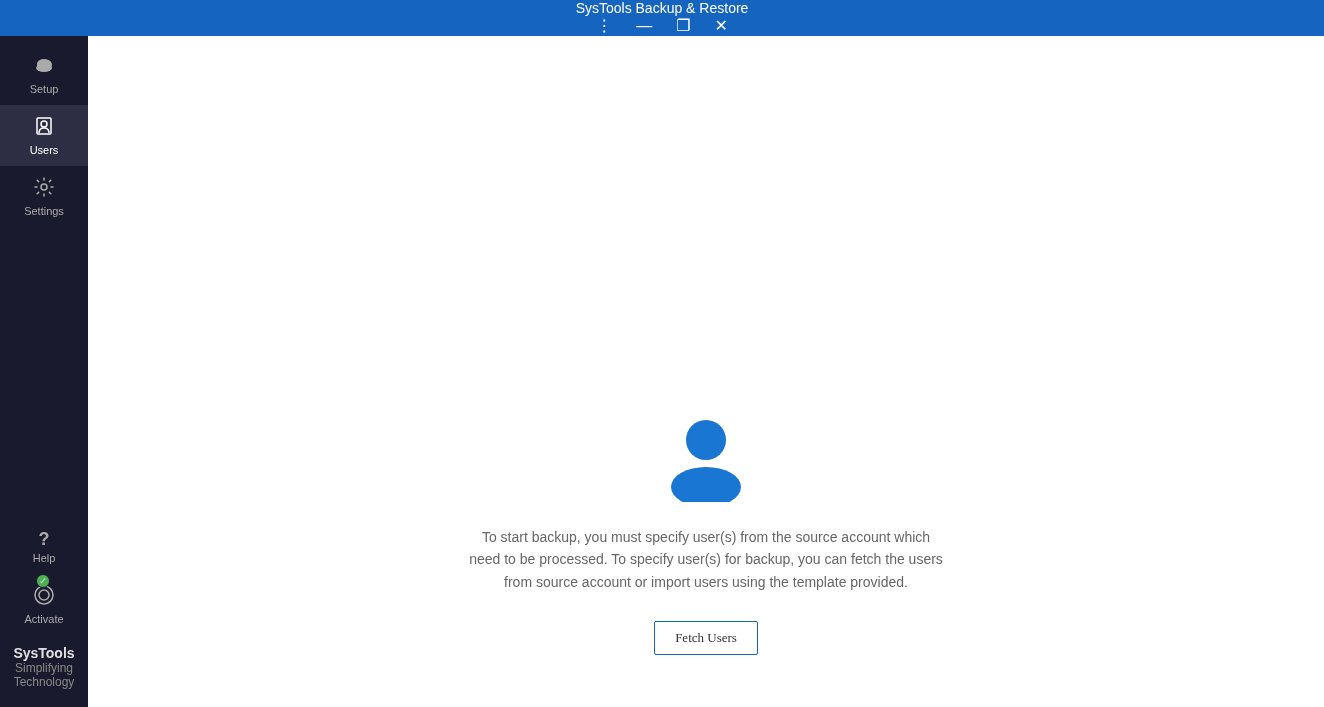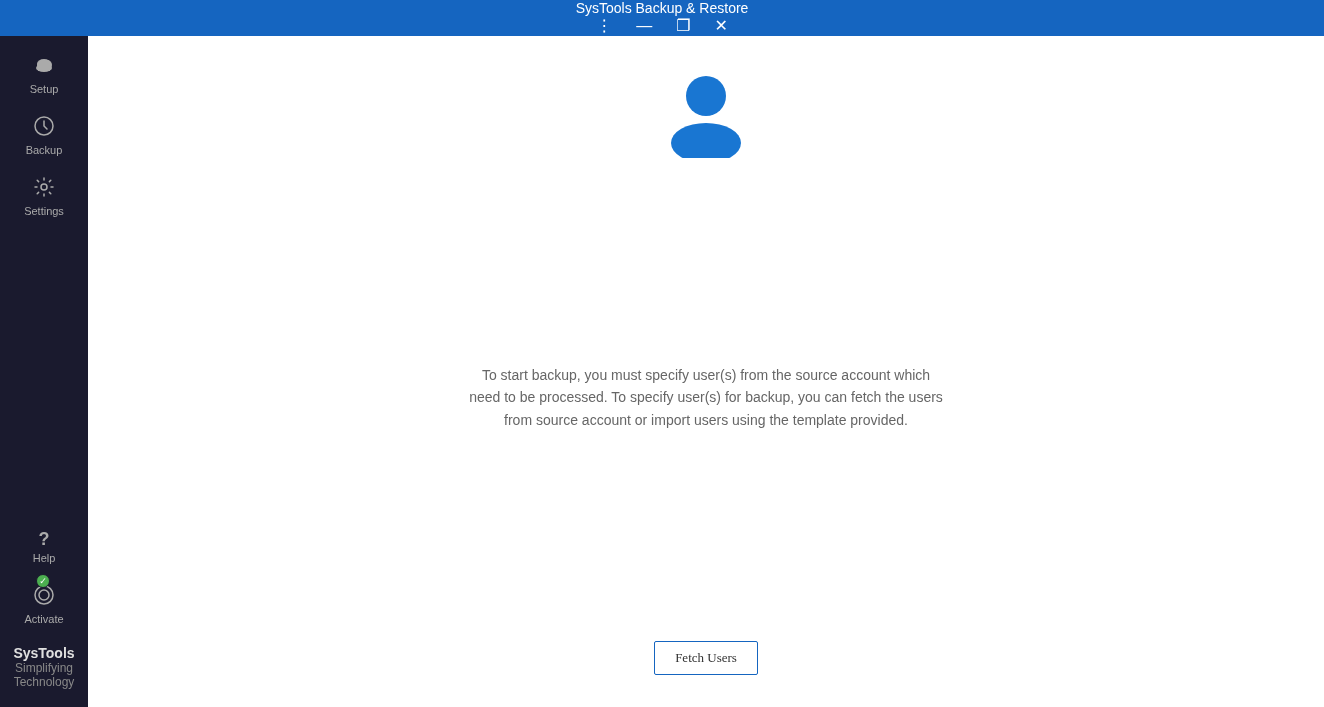--- a/index.html
+++ b/index.html
@@ -106,23 +106,22 @@
       color: #888;
     }
 
     
     .main-content {
       flex: 1;
       background: #ffffff;
       display: flex;
       flex-direction: column;
       align-items: center;
-      justify-content: space-between;
-      padding: 32px;
-      gap: 35px;
+      justify-content: flex-end;
+      padding: 52px;
     }
 
     .users-illustration {
       margin-bottom: 24px;
     }
 
     .user-icon-svg {
       display: block;
     }
 
@@ -205,30 +204,31 @@
           <ellipse cx="14" cy="11" rx="5" ry="5" fill="#aaa"></ellipse>
           <ellipse cx="11" cy="10" rx="7" ry="5" fill="#aaa"></ellipse>
           <rect x="5" y="13" width="12" height="4" fill="#aaa"></rect>
         </svg>
       </span>
       <span class="sidebar-label">Setup</span>
     </div>
 
 
 
-
-    <div class="sidebar-item">
+    <div class="sidebar-item active">
       <span class="sidebar-icon">
         <svg width="22" height="22" viewBox="0 0 22 22" fill="none">
-          <circle cx="11" cy="11" r="9" stroke="#aaa" stroke-width="1.5" fill="none"></circle>
-          <path d="M11 6v5l3 3" stroke="#aaa" stroke-width="1.5" stroke-linecap="round"></path>
+          <rect x="4" y="3" width="14" height="16" rx="1" stroke="white" stroke-width="1.5" fill="none"></rect>
+          <circle cx="11" cy="9" r="3" stroke="white" stroke-width="1.5" fill="none"></circle>
+          <path d="M6 18c0-3 2-5 5-5s5 2 5 5" stroke="white" stroke-width="1.5" fill="none"></path>
         </svg>
       </span>
-      <span class="sidebar-label">Backup</span>
-    </div>
+      <span class="sidebar-label" style="color:white;">Users</span>
+    </div>
+
 
     <div class="sidebar-item">
       <span class="sidebar-icon">
         <svg width="22" height="22" viewBox="0 0 22 22" fill="none">
           <circle cx="11" cy="11" r="3" stroke="#aaa" stroke-width="1.5" fill="none"></circle>
           <path d="M11 2v2M11 18v2M2 11h2M18 11h2M4.2 4.2l1.4 1.4M16.4 16.4l1.4 1.4M4.2 17.8l1.4-1.4M16.4 5.6l1.4-1.4" stroke="#aaa" stroke-width="1.5" stroke-linecap="round"></path>
         </svg>
       </span>
       <span class="sidebar-label">Settings</span>
     </div>

